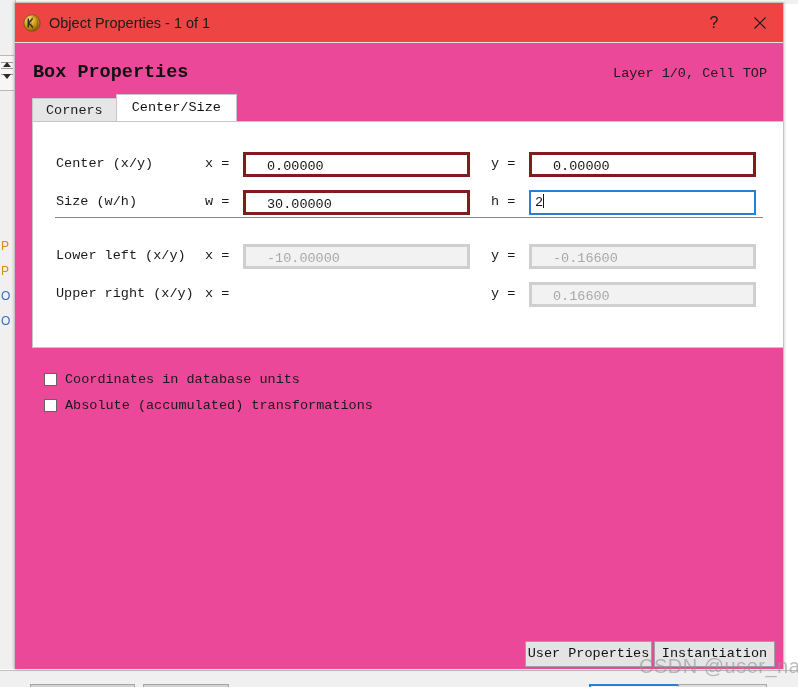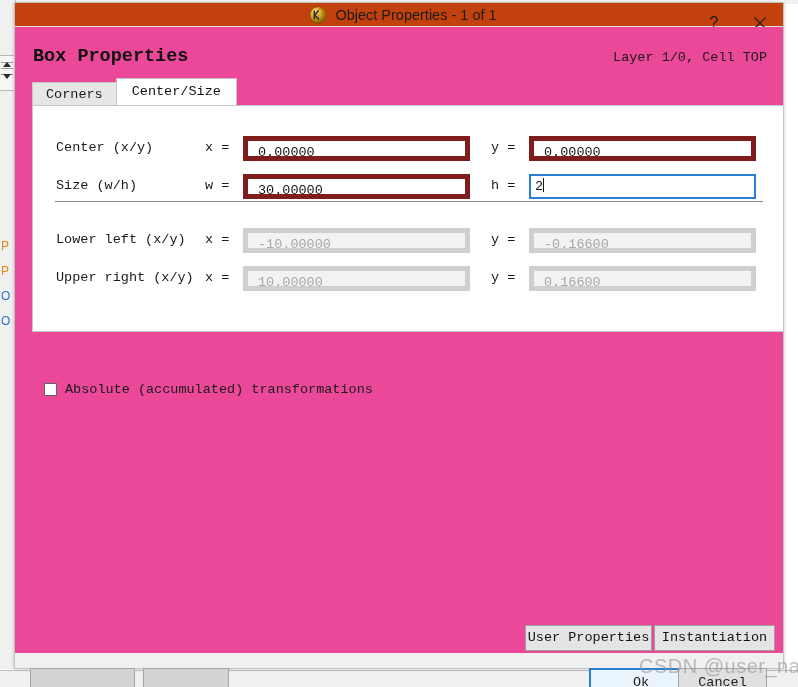--- a/index.html
+++ b/index.html
@@ -77,24 +77,24 @@
     left: 14px; top: 2px;
     width: 770px; height: 667px;
     background: #f0f0f0;
     border: 1px solid #c2c2c2;
     box-shadow: 0 0 3px rgba(0,0,0,0.25);
   }
 
   
   #titlebar {
     position: relative;
-    height: 24px;
-    background: #c2410c;
+    height: 40px;
+    background: #ef4444;
     border-bottom: 1px solid #e2e2e2;
-    display: flex; align-items: center; justify-content: center;
+    display: flex; align-items: center;
   }
   #app-icon {
     width: 18px; height: 18px; margin-left: 8px; margin-right: 8px;
     flex: 0 0 auto; position: relative;
   }
   #title-text {
     font-size: 14.5px;
     color: #1b1b1b;
     font-family: "Liberation Sans", sans-serif;
     white-space: nowrap;
@@ -179,26 +179,26 @@
     font-size: 13.5px; color: #1a1a1a;
   }
   .eq-y {
     position: absolute; left: 458px; top: 4px;
     font-family: "Liberation Mono", monospace;
     font-size: 13.5px; color: #1a1a1a;
   }
   .fld {
     position: absolute; top: 0;
     height: 25px;
-    border: 5px solid #7f1d1d;
+    border: 3px solid #7f1d1d;
     background: #ffffff;
     font-family: "Liberation Mono", monospace;
     font-size: 13.5px;
     color: #151515;
-    padding: 0 10px;
+    padding: 0 21px;
     line-height: 23px;
     white-space: nowrap;
     overflow: hidden;
   }
   .fld.x { left: 210px; width: 227px; }
   .fld.y { left: 496px; width: 227px; }
   .fld.ro {
     background: #f2f2f2;
     border-color: #cfcfcf;
     color: #a8a8a8;
@@ -394,26 +394,29 @@
         <div class="row-label">Lower left (x/y)</div>
         <div class="eq-x">x =</div>
         <div class="fld x ro">-10.00000</div>
         <div class="eq-y">y =</div>
         <div class="fld y ro">-0.16600</div>
       </div>
 
       <div class="row" style="top:160px">
         <div class="row-label">Upper right (x/y)</div>
         <div class="eq-x">x =</div>
-        <div class="fld x ro">10.00000</div>
         <div class="eq-y">y =</div>
         <div class="fld y ro">0.16600</div>
       </div>
     </div>
 
+    <div class="cbrow" style="top:329px">
+      <div class="cbox"></div>
+      <div class="cblabel">Coordinates in database units</div>
+    </div>
     <div class="cbrow" style="top:355px">
       <div class="cbox"></div>
       <div class="cblabel">Absolute (accumulated) transformations</div>
     </div>
 
     <div class="sbtn" id="btn-user-props">User Properties</div>
     <div class="sbtn" id="btn-instantiation">Instantiation</div>
 
     <div class="fbtn" id="btn-previous"></div>
     <div class="fbtn" id="btn-next"></div>

